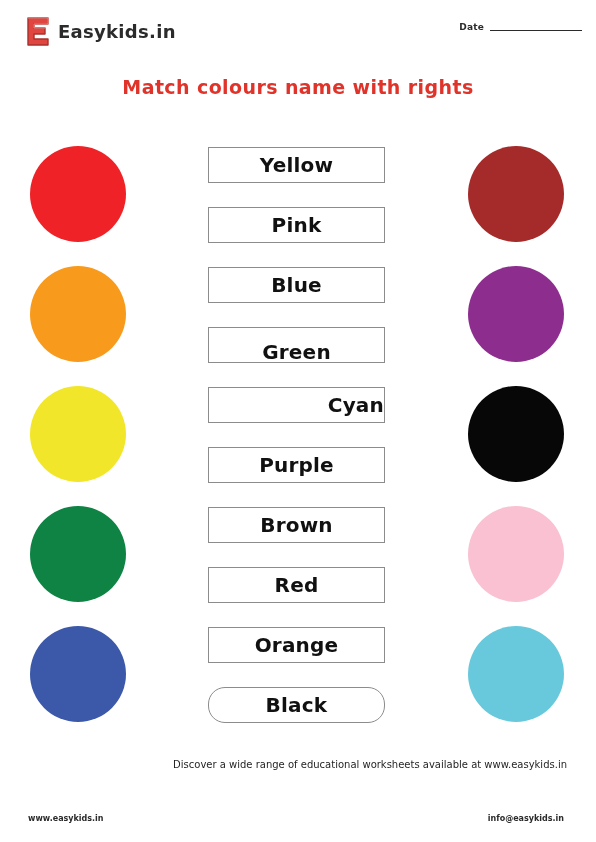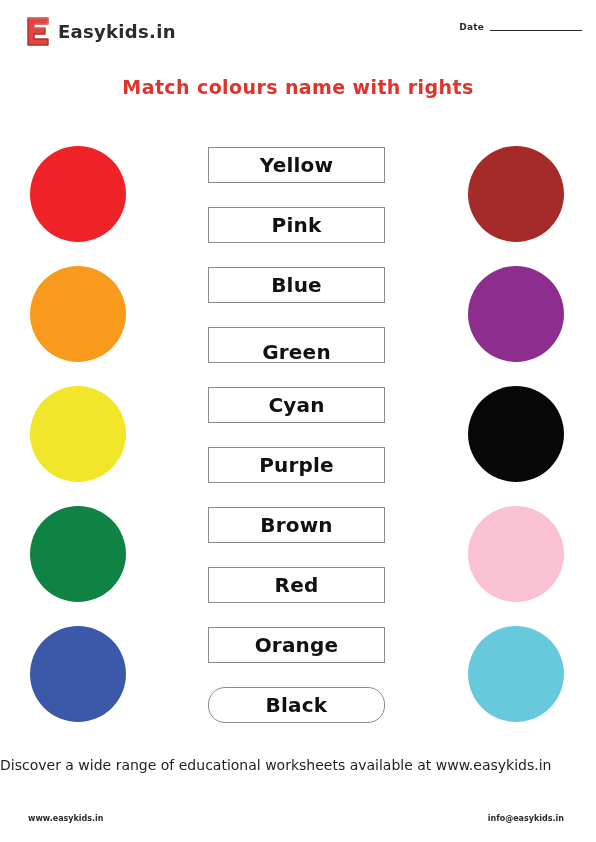--- a/index.html
+++ b/index.html
@@ -110,23 +110,23 @@
     color: #111111;
     letter-spacing: 0.2px;
     line-height: 20px;
   }
 
   
   .footer-note {
     position: absolute;
     left: 0; top: 758px;
     width: 567px;
-    text-align: left;
-    font-family: "DejaVu Sans", sans-serif;
-    font-size: 14px;
+    text-align: right;
+    font-family: "DejaVu Sans", sans-serif;
+    font-size: 10px;
     color: #1f1f1f;
     line-height: 14px;
   }
   .footer-note div { white-space: nowrap; }
 
   .footer-bar {
     position: absolute;
     left: 0; top: 806px;
     width: 596px; height: 36px;
   }
@@ -187,21 +187,21 @@
       </div>
       <div class="word-box" style="top: 207px;">
         <span>Pink</span>
       </div>
       <div class="word-box" style="top: 267px;">
         <span>Blue</span>
       </div>
       <div class="word-box" style="top: 327px; align-items: flex-end;">
         <span>Green</span>
       </div>
-      <div class="word-box" style="top: 387px;">
+      <div class="word-box" style="top: 387px; justify-content: flex-end;">
         <span>Cyan</span>
       </div>
       <div class="word-box" style="top: 447px;">
         <span>Purple</span>
       </div>
       <div class="word-box" style="top: 507px;">
         <span>Brown</span>
       </div>
       <div class="word-box" style="top: 567px;">
         <span>Red</span>

